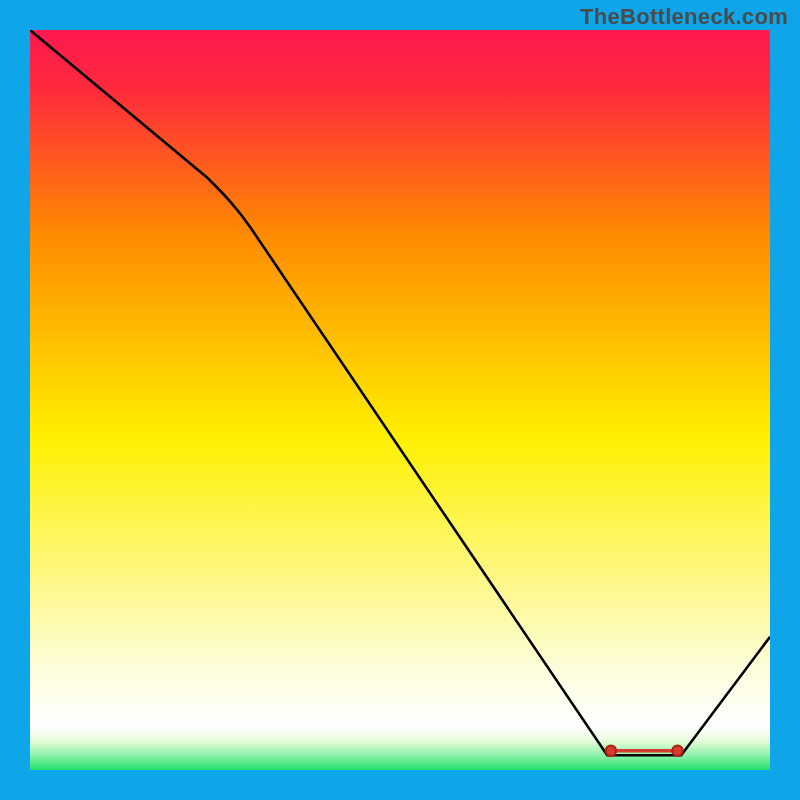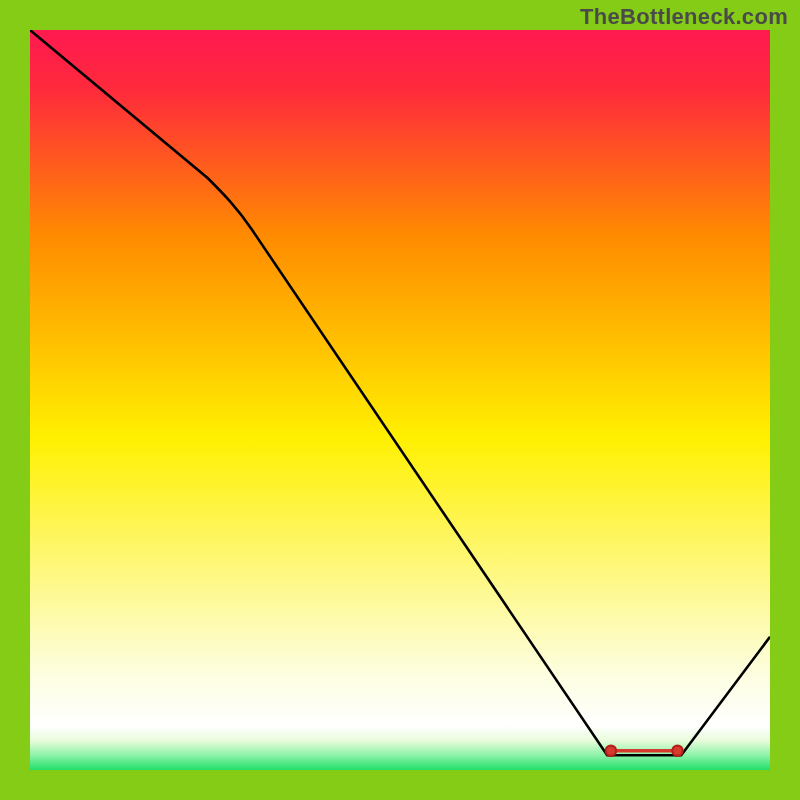--- a/index.html
+++ b/index.html
@@ -8,21 +8,21 @@
     width: 800px;
     height: 800px;
     background: #000;
     font-family: Arial, Helvetica, sans-serif;
     overflow: hidden;
   }
   .frame {
     position: relative;
     width: 800px;
     height: 800px;
-    background: #84cc16;
+    background: #0ea5e9;
   }
   .watermark {
     position: absolute;
     top: 4px;
     right: 12px;
     color: #4a4a4a;
     font-size: 22px;
     font-weight: 600;
     letter-spacing: 0.3px;
     user-select: none;

